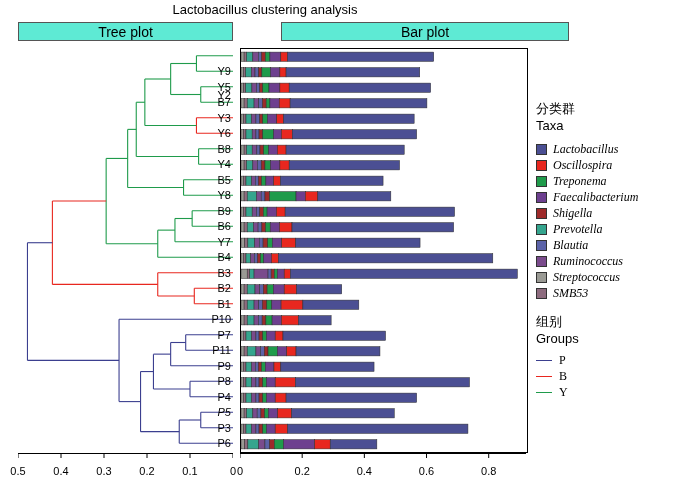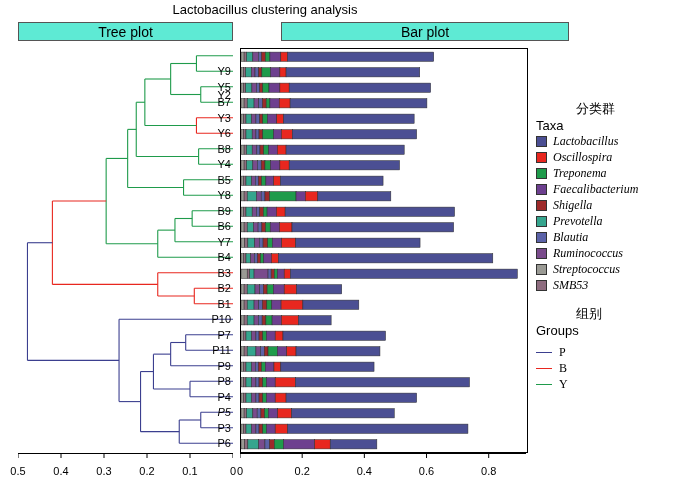--- a/index.html
+++ b/index.html
@@ -4,21 +4,21 @@
 <style>
   html,body{margin:0;padding:0;}
   body{width:700px;height:485px;background:#ffffff;font-family:"Liberation Sans",sans-serif;position:relative;overflow:hidden;}
   #root{position:relative;width:700px;height:485px;}
   .abs{position:absolute;}
   .title{top:2px;left:0;width:530px;text-align:center;font-size:13px;color:#000;}
   .panel-head{height:19px;background:#5eead4;border:1px solid #555;box-sizing:border-box;display:flex;align-items:center;justify-content:center;font-size:14px;color:#000;}
   .plotbox{border:1px solid #000;box-sizing:border-box;background:#fff;}
   .rowlabel{font-size:11px;color:#000;text-align:right;line-height:12px;}
   .axis-tick{font-size:11px;color:#000;position:absolute;}
-  .legend-title-cn{font-size:13px;color:#000;margin-left:40px;}
+  .legend-title-cn{font-size:13px;color:#000;}
   .legend-title-en{font-size:13px;color:#000;}
   .legend-item{display:flex;align-items:center;height:16px;}
   .legend-swatch{width:11px;height:11px;border:1px solid #333;margin-right:6px;box-sizing:border-box;}
   .legend-label{font-size:12px;font-style:italic;color:#000;font-family:"Liberation Serif",serif;}
   .group-item{display:flex;align-items:center;height:16px;}
   .group-line{width:16px;height:0;border-top:1.5px solid #000;margin-right:7px;}
   .group-label{font-size:12px;color:#000;font-family:"Liberation Serif",serif;}
   svg{display:block;}
   .seg{stroke:#2b2b2b;stroke-width:0.5;}
 </style>
@@ -444,21 +444,21 @@
         <div class="axis-tick" style="left: -12px; top: 0px; width: 24px; text-align: center;">0</div>
         <div class="axis-tick" style="left: 50.1739px; top: 0px; width: 24px; text-align: center;">0.2</div>
         <div class="axis-tick" style="left: 112.348px; top: 0px; width: 24px; text-align: center;">0.4</div>
         <div class="axis-tick" style="left: 174.522px; top: 0px; width: 24px; text-align: center;">0.6</div>
         <div class="axis-tick" style="left: 236.696px; top: 0px; width: 24px; text-align: center;">0.8</div>
       </div>
   </div>
 
   <div class="abs" style="left:536px;top:100px;width:160px;">
     <div class="legend-title-cn">分类群</div>
-    <div class="legend-title-en" style="">Taxa</div>
+    <div class="legend-title-en" style="margin-bottom:8px;">Taxa</div>
     <div id="taxa-legend">
         <div class="legend-item">
           <span class="legend-swatch" style="background: rgb(75, 79, 147);"></span>
           <span class="legend-label">Lactobacillus</span>
         </div>
         <div class="legend-item">
           <span class="legend-swatch" style="background: rgb(232, 39, 31);"></span>
           <span class="legend-label">Oscillospira</span>
         </div>
         <div class="legend-item">

